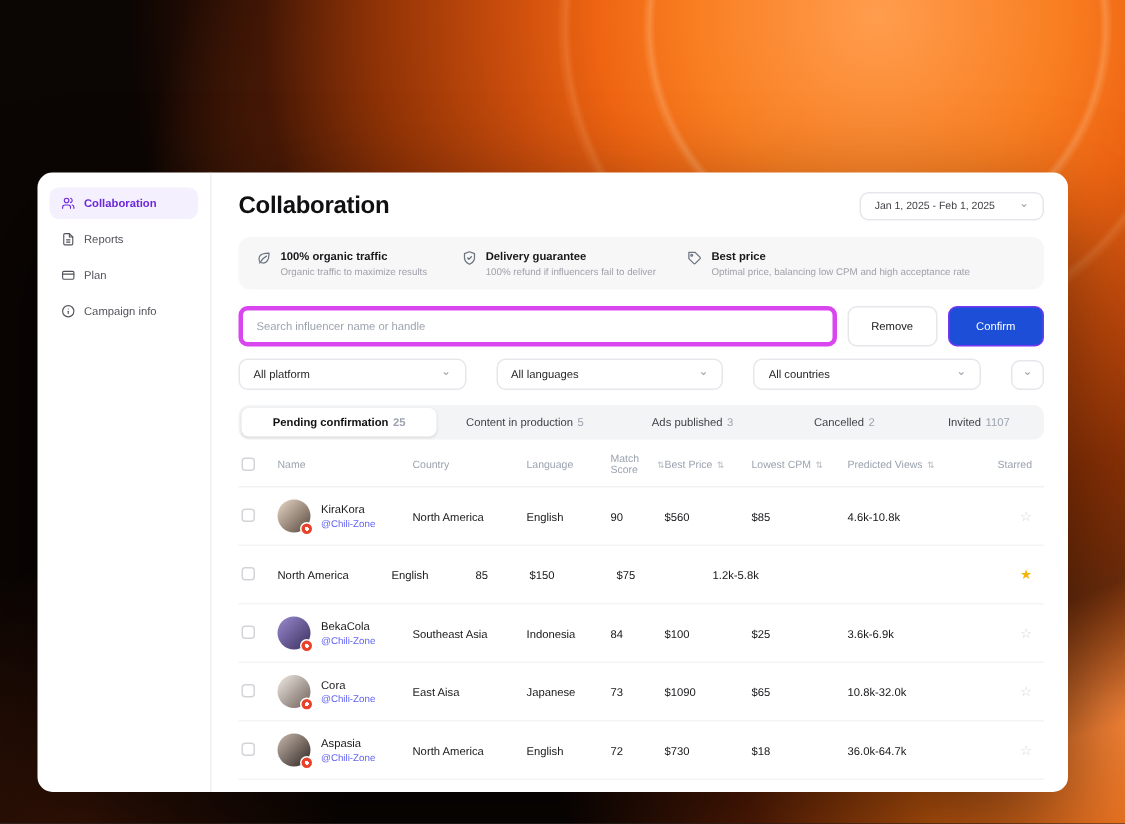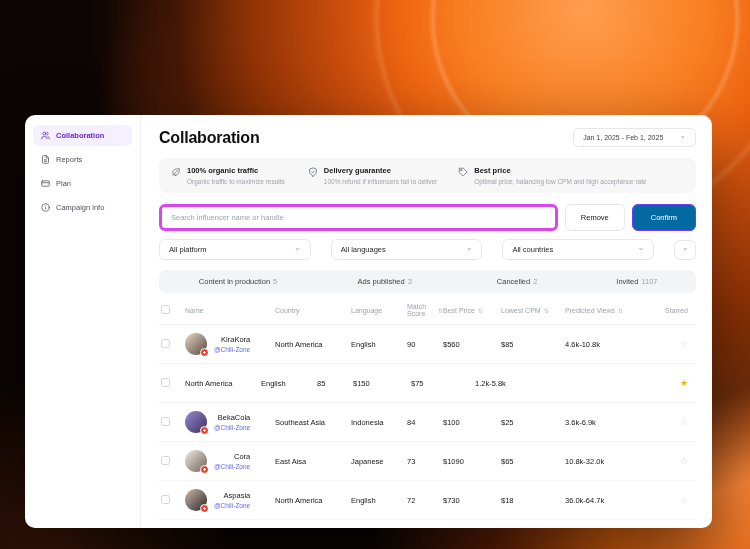--- a/index.html
+++ b/index.html
@@ -63,21 +63,21 @@
     flex: 1; border: 3px solid #d946ef; border-radius: 6px;
     padding: 6px 9px; font-size: 7.5px; color: #18181b; outline: none;
     font-family: "Liberation Sans", sans-serif;
   }
   .search-input::placeholder { color: #9ca3af; }
   .btn {
     font-size: 7.5px; border-radius: 6px; padding: 6px 15px;
     border: 1px solid #e5e7eb; background: #fff; color: #18181b; cursor: pointer;
     font-family: "Liberation Sans", sans-serif;
   }
-  .btn.primary { background: #0369a1; border-color: #7636f2; color: #fff; padding: 6px 18px; }
+  .btn.primary { background: #1d4ed8; border-color: #7636f2; color: #fff; padding: 6px 18px; }
   
   .filter-row { margin-top: 8px; display: flex; gap: 20px; align-items: center; }
   .select {
     width: 166px; display: flex; justify-content: space-between; align-items: center;
     border: 1px solid #e5e7eb; border-radius: 6px; padding: 5px 9px;
     font-size: 7.5px; color: #27272a; cursor: pointer; background: #fff;
   }
   .filter-more {
     margin-left: auto; width: 24px; height: 20px;
     border: 1px solid #e5e7eb; border-radius: 6px; background: #fff;
@@ -122,21 +122,21 @@
     border: 1px solid #d4d4d8; border-radius: 2.5px; background: #fff; cursor: pointer;
   }
   .avatar-wrap { position: relative; width: 22px; height: 22px; flex: none; }
   .avatar { display: block; width: 22px; height: 22px; border-radius: 50%; }
   .badge {
     position: absolute; right: -2px; bottom: -2px; width: 9px; height: 9px;
     border-radius: 50%; border: 1.5px solid #fff;
     background: radial-gradient(circle at 50% 50%, #fff 0 1.3px, #e8412c 1.4px);
   }
   .nm-stack { display: flex; flex-direction: column; min-width: 0; }
-  .nm { font-size: 7.5px; color: #18181b; white-space: nowrap; text-align: right; }
+  .nm { font-size: 7.5px; color: #18181b; white-space: nowrap; }
   .hd { font-size: 6.5px; color: #6366f1; margin-top: 2px; white-space: nowrap; cursor: pointer; }
   .star { font-size: 9px; line-height: 9px; cursor: pointer; }
 </style>
 </head>
 <body>
 
 <div class="wallpaper"></div>
 
 <div class="window">
 
@@ -236,20 +236,24 @@
       <div class="select">
         <span>All countries</span>
         <span class="chev">⌄</span>
       </div>
       <div class="filter-more">
         <span class="chev">⌄</span>
       </div>
     </div>
 
     <div class="tabs">
+      <div class="tab active">
+        <span>Pending confirmation</span>
+        <span class="count">25</span>
+      </div>
       <div class="tab">
         <span>Content in production</span>
         <span class="count">5</span>
       </div>
       <div class="tab">
         <span>Ads published</span>
         <span class="count">3</span>
       </div>
       <div class="tab">
         <span>Cancelled</span>

